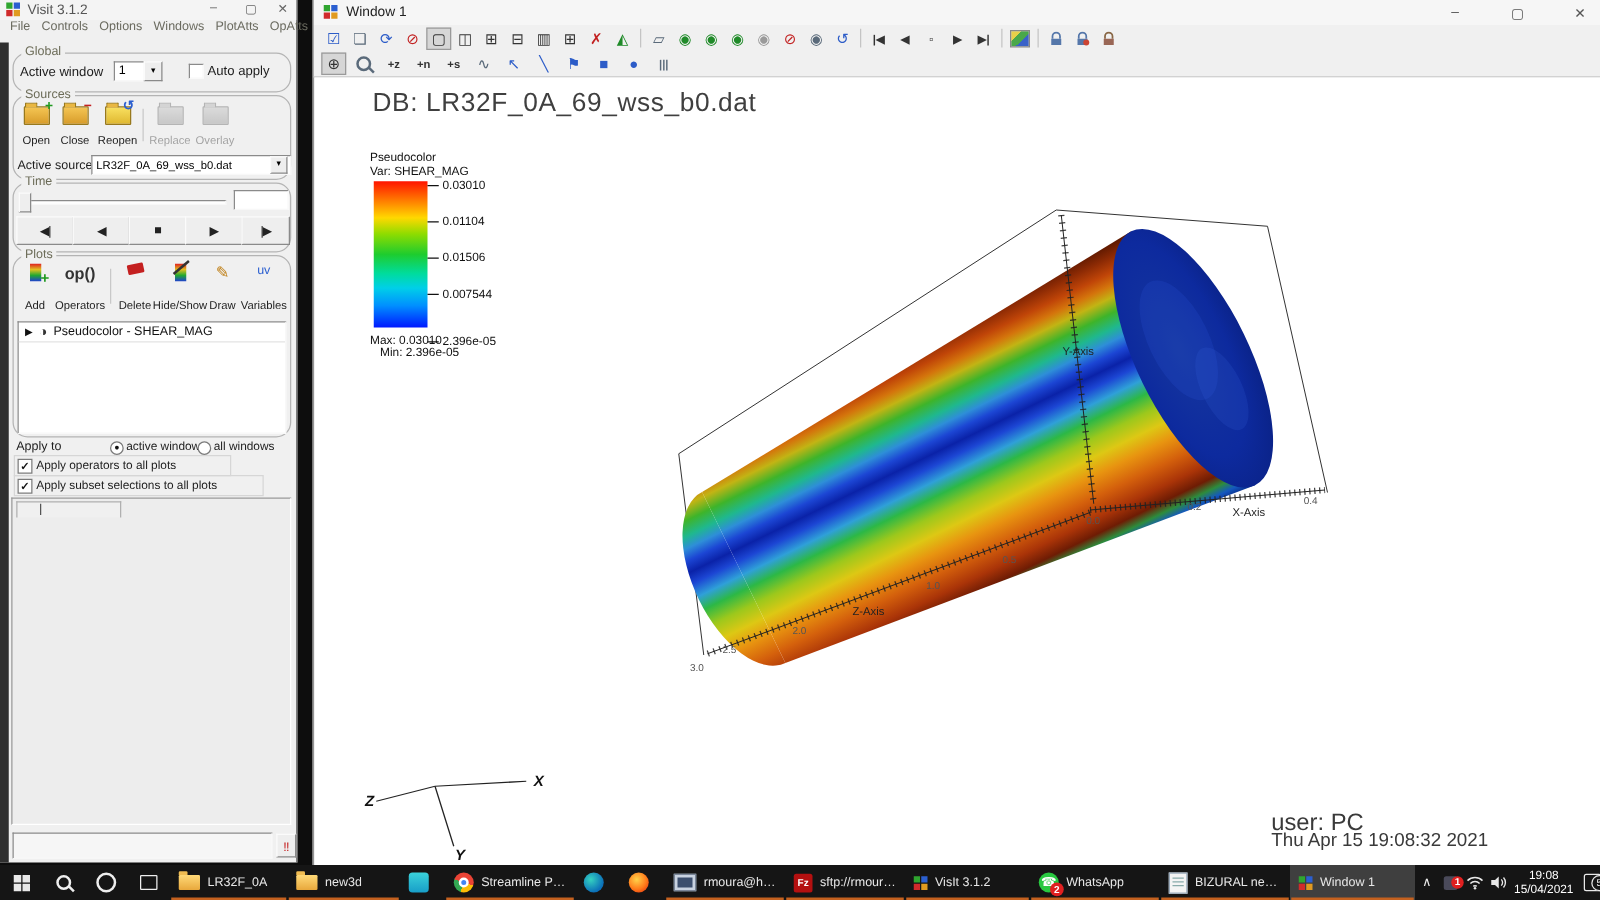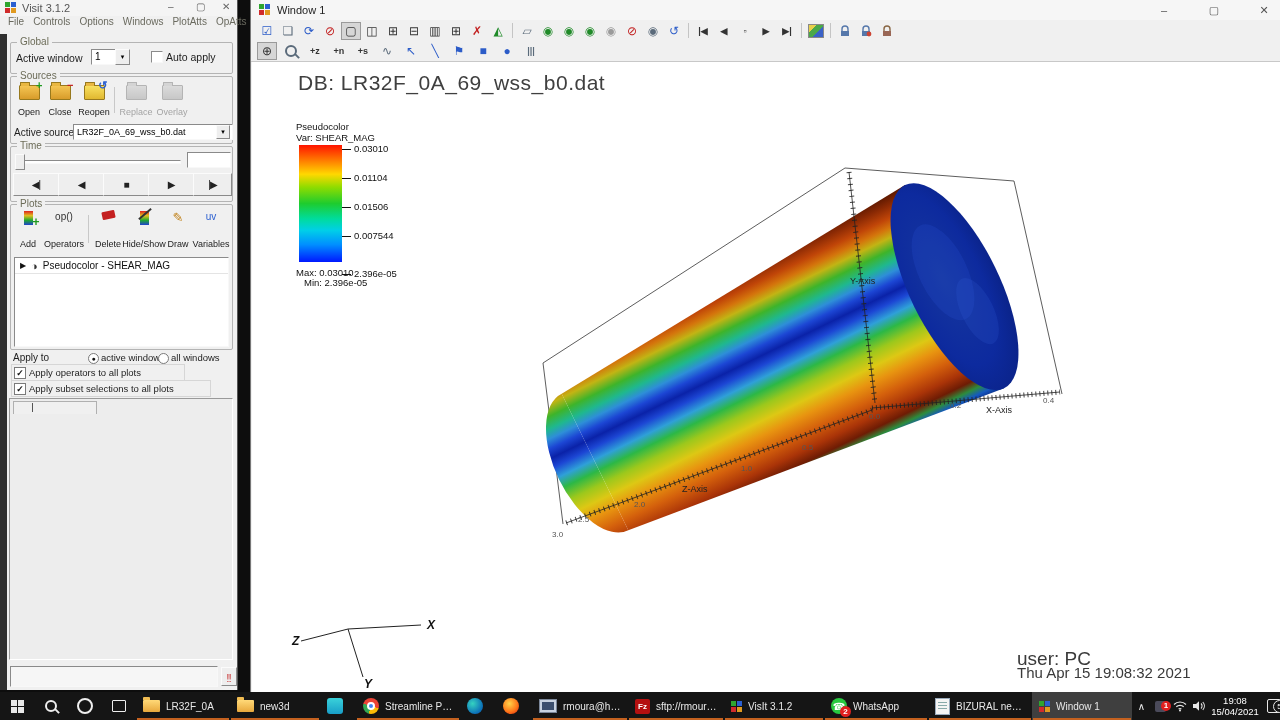--- a/index.html
+++ b/index.html
@@ -3,21 +3,21 @@
 <meta charset="utf-8">
 <style>
   html,body{margin:0;padding:0}
   body{width:1280px;height:720px;position:relative;overflow:hidden;background:#0d0d0d;
        font-family:"Liberation Sans",sans-serif;-webkit-font-smoothing:antialiased}
   .abs{position:absolute}
   .win{background:#f0f0f0}.fs10{font-size:10px}.fs11{font-size:11px}
   
   .sunken{border:1px solid;border-color:#8a8a8a #f8f8f8 #f8f8f8 #8a8a8a;background:#fff}
   .raised{border:1px solid;border-color:#fbfbfb #8a8a8a #8a8a8a #fbfbfb;background:#eeeeee}
-  .grp{position:absolute;border:1px solid #b4b4b4;border-radius:2px}
+  .grp{position:absolute;border:1px solid #b4b4b4;border-radius:12px}
   .grp .cap{position:absolute;top:-7px;left:6px;background:#f0f0f0;padding:0 3px;font-size:10px;color:#6c6c58;line-height:12px}
   .lbl{color:#1d1d1d;font-size:10.5px;line-height:12px;white-space:nowrap}
   
   .vlogo{display:inline-grid;grid-template-columns:5px 5px;grid-template-rows:5px 5px;gap:1px}
   .vlogo i{display:block}
   .vlogo i:nth-child(1){background:#2fa52f}.vlogo i:nth-child(2){background:#2b5fd0}
   .vlogo i:nth-child(3){background:#d02b2b}.vlogo i:nth-child(4){background:#e09a20}
   
   .fold{position:relative;width:19px;height:13px;background:linear-gradient(#f4c553,#d89c2a);
         border:1px solid #98791d;border-radius:1px}
@@ -183,21 +183,21 @@
 
   <div class="grp" style="left:10px;top:204px;width:221px;height:144px">
     <span class="cap">Plots</span>
     <div class="srcbtn" style="left:4px;top:6px;width:26px;height:38px">
       <span style="width:9px;height:14px;background:linear-gradient(#e02020,#e0c020,#20a830,#2040d0);position:relative">
           <span class="ov" style="position:absolute;right:-7px;bottom:-4px;color:#1f9a1f;font-weight:bold;font-size:12px">+</span>
         </span>
       <span class="t">Add</span>
     </div>
     <div class="srcbtn" style="left:33px;top:6px;width:40px;height:38px">
-      <span style="font-size:10px;font-weight:normal;color:#333">op()</span>
+      <span style="font-size:13px;font-weight:bold;color:#333">op()</span>
       <span class="t">Operators</span>
     </div>
     <div class="abs" style="left:77px;top:10px;width:1px;height:28px;background:#c8c8c8"></div>
     <div class="srcbtn" style="left:82px;top:6px;width:30px;height:38px">
       <span style="width:13px;height:8px;background:#c42020;border-radius:1px;transform:rotate(-12deg)"></span>
       <span class="t">Delete</span>
     </div>
     <div class="srcbtn" style="left:114px;top:6px;width:38px;height:38px">
       <span style="width:9px;height:14px;background:linear-gradient(#e02020,#e0c020,#20a830,#2040d0);position:relative">
           <span style="position:absolute;left:-3px;top:2px;width:16px;height:2px;background:#333;transform:rotate(-40deg)"></span>

